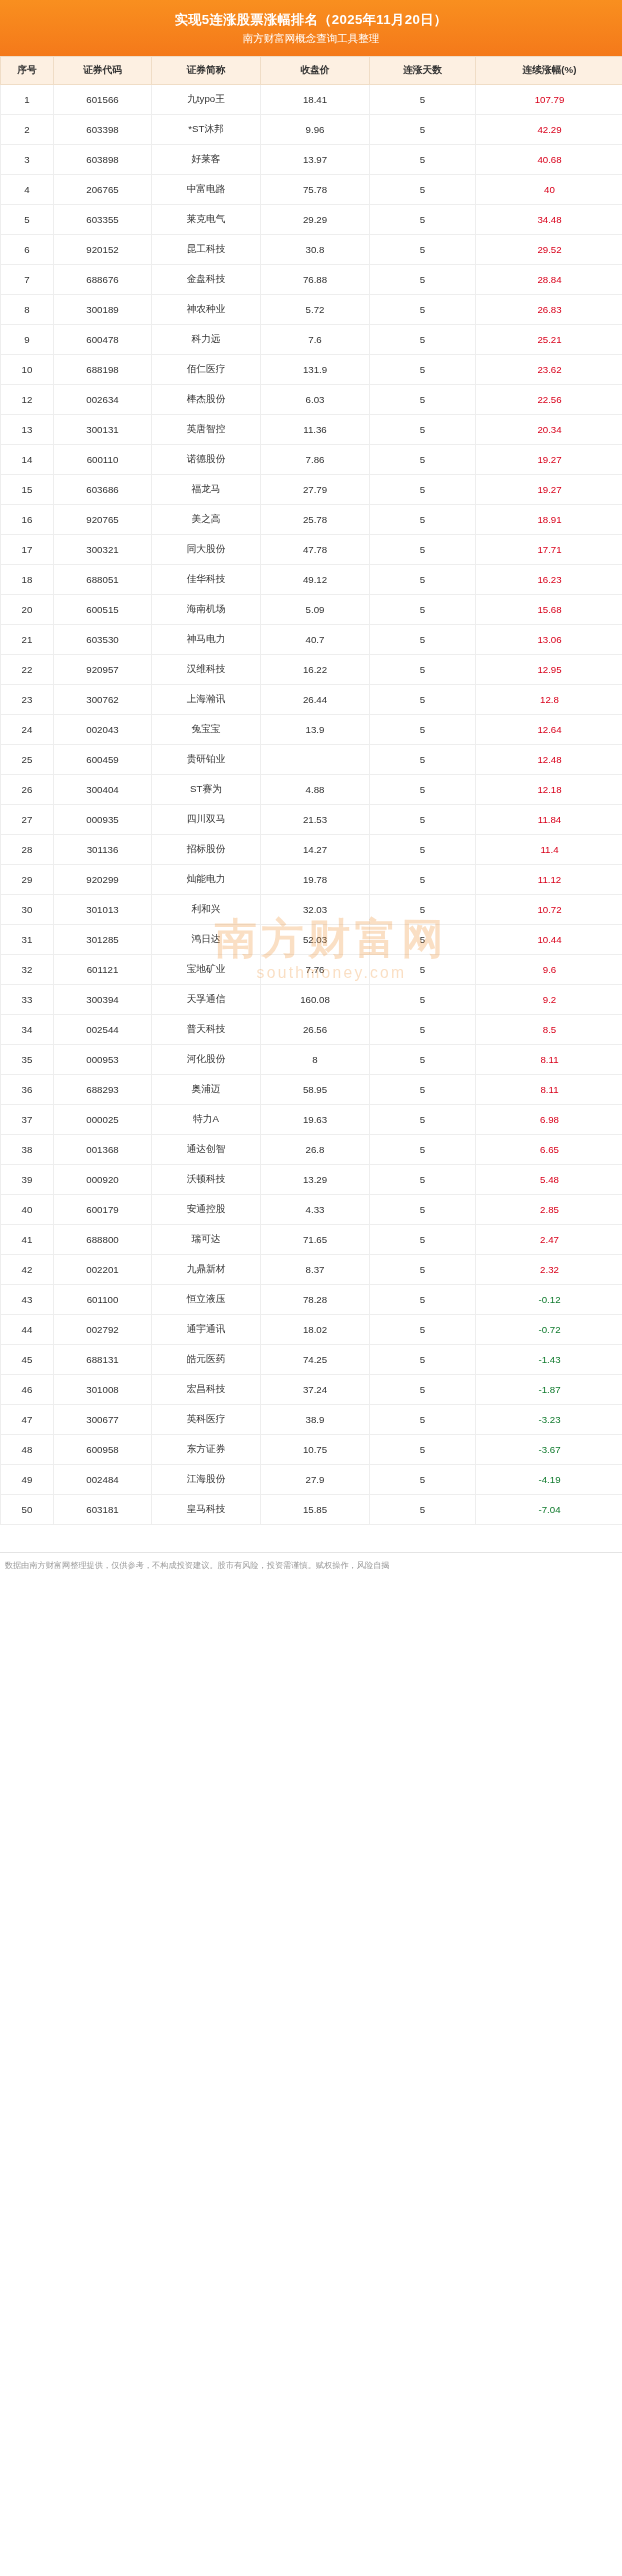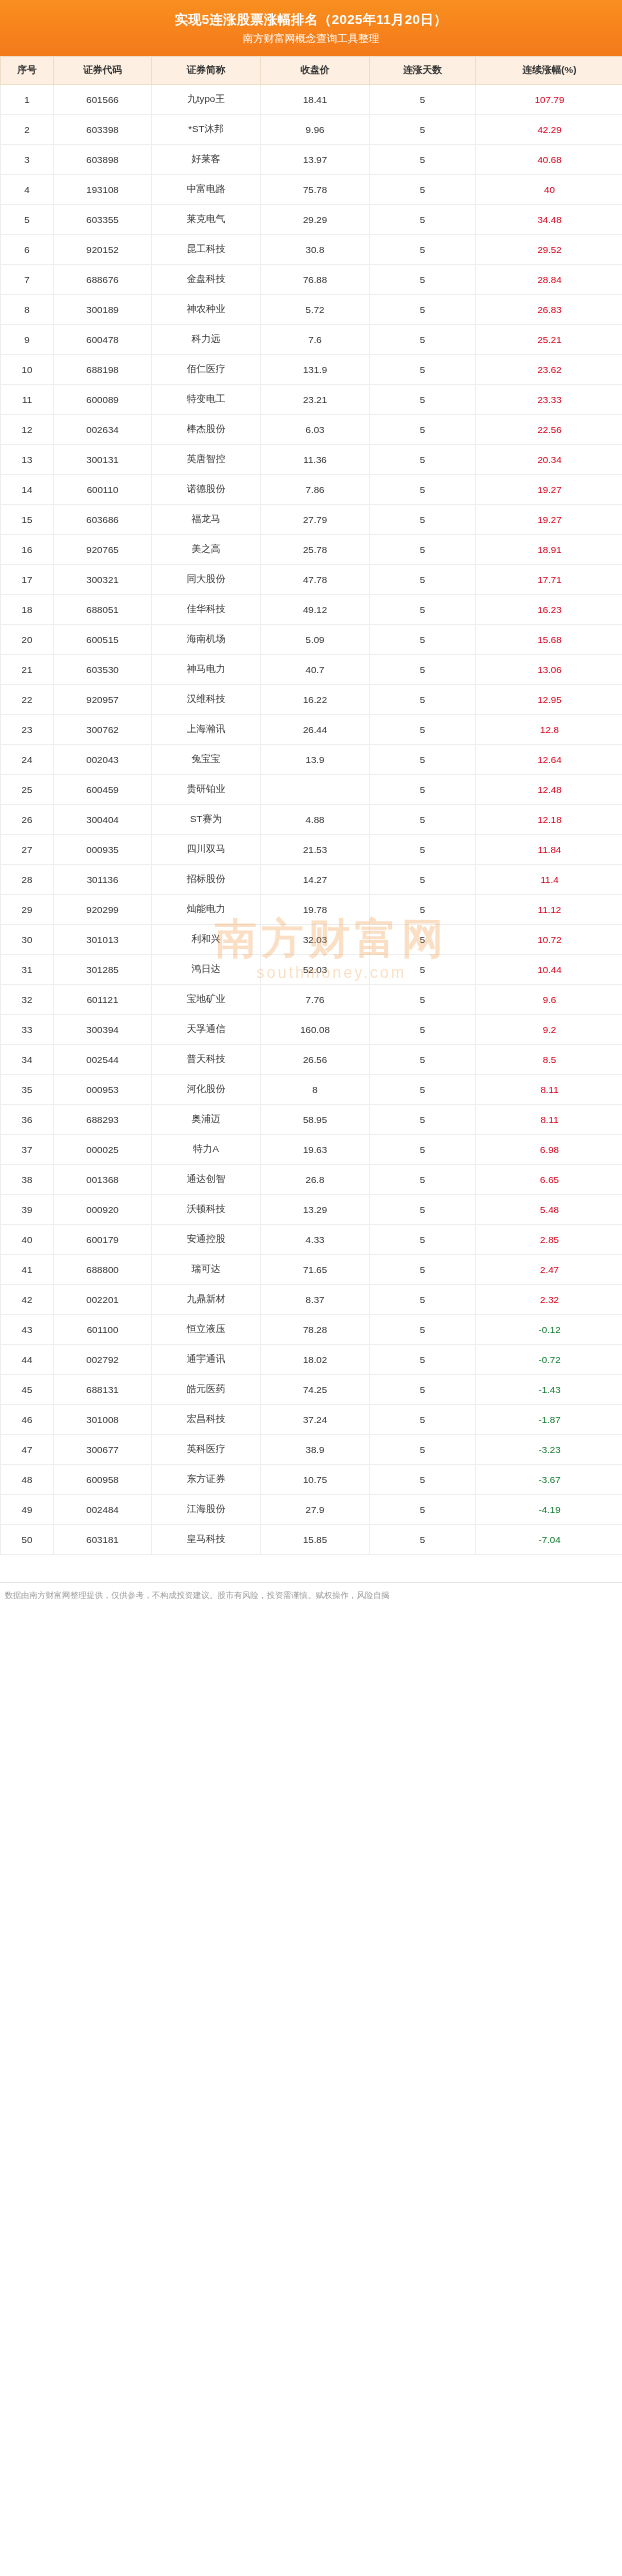--- a/index.html
+++ b/index.html
@@ -156,21 +156,21 @@
         <tr>
           <td>3</td>
           <td>603898</td>
           <td>好莱客</td>
           <td>13.97</td>
           <td>5</td>
           <td class="chg">40.68</td>
         </tr>
         <tr>
           <td>4</td>
-          <td>193108</td>
+          <td>206765</td>
           <td>中富电路</td>
           <td>75.78</td>
           <td>5</td>
           <td class="chg">40</td>
         </tr>
         <tr>
           <td>5</td>
           <td>603355</td>
           <td>莱克电气</td>
           <td>29.29</td>
@@ -211,28 +211,20 @@
         </tr>
         <tr>
           <td>10</td>
           <td>688198</td>
           <td>佰仁医疗</td>
           <td>131.9</td>
           <td>5</td>
           <td class="chg">23.62</td>
         </tr>
         <tr>
-          <td>11</td>
-          <td>600089</td>
-          <td>特变电工</td>
-          <td>23.21</td>
-          <td>5</td>
-          <td class="chg">23.33</td>
-        </tr>
-        <tr>
           <td>12</td>
           <td>002634</td>
           <td>棒杰股份</td>
           <td>6.03</td>
           <td>5</td>
           <td class="chg">22.56</td>
         </tr>
         <tr>
           <td>13</td>
           <td>300131</td>

